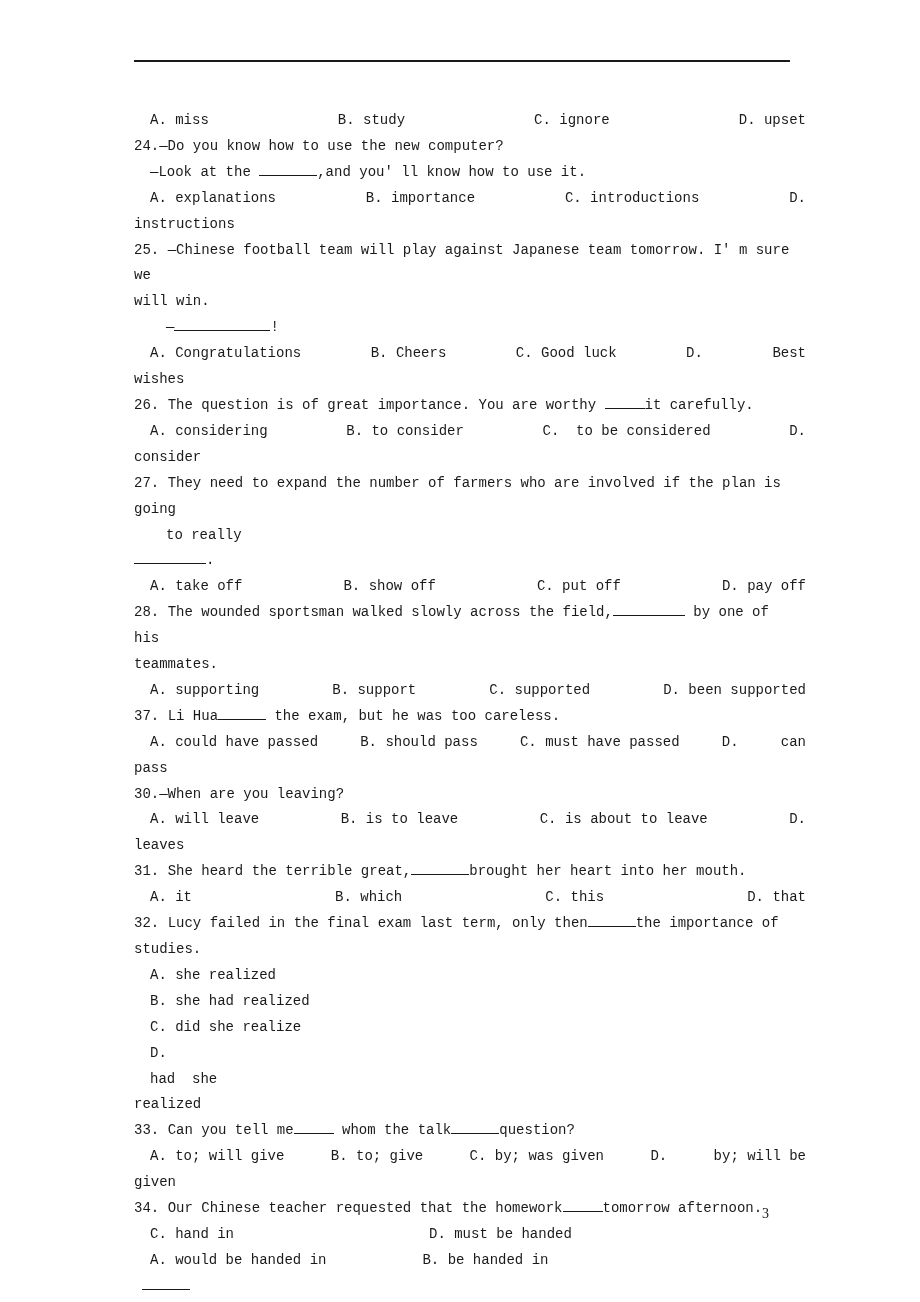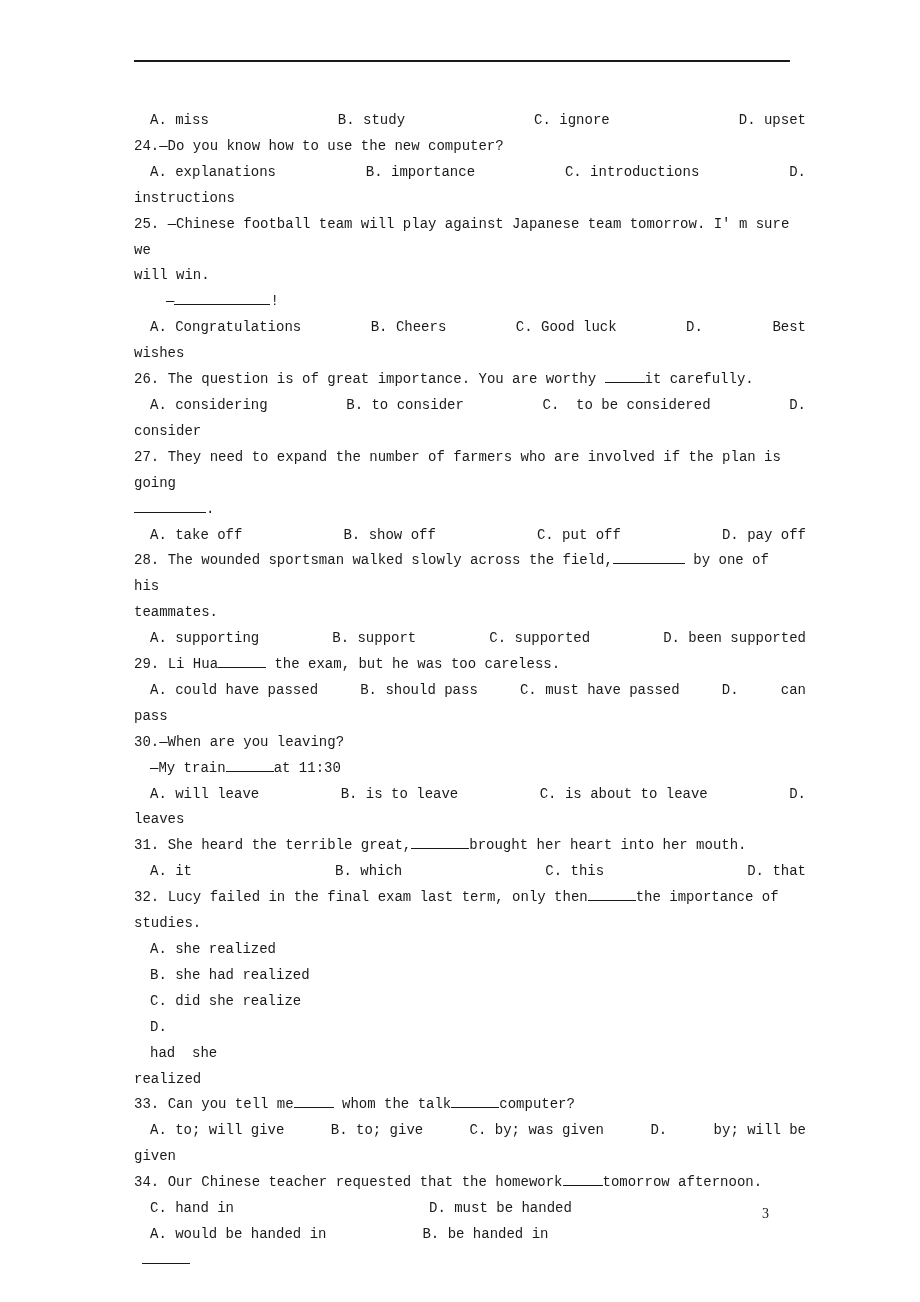--- a/index.html
+++ b/index.html
@@ -87,20 +87,21 @@
   <div class="content">
 
     <div class="ln just" style="padding-left:16px;">
       <span>A. miss</span>
       <span>B. study</span>
       <span>C. ignore</span>
       <span>D. upset</span>
     </div>
 
     <div class="ln"><span>24.</span><span>—Do you know how to use the new computer?</span></div>
+    <div class="ln" style="padding-left:16px;"><span>—Look at the </span><span class="blank b-lg"></span><span>,and you' ll know how to use it.</span></div>
     <div class="ln just" style="padding-left:16px;gap:14px;">
       <span>A. explanations</span>
       <span>B. importance</span>
       <span>C. introductions</span>
       <span>D.</span>
     </div>
     <div class="ln">instructions</div>
 
     <div class="ln"><span>25.</span> <span>—Chinese football team will play against Japanese team tomorrow. I' m sure we</span></div>
     <div class="ln">will win.</div>
@@ -117,49 +118,49 @@
     <div class="ln"><span>26.</span> <span>The question is of great importance. You are worthy </span><span class="blank b-sm"></span><span>it carefully.</span></div>
     <div class="ln just" style="padding-left:16px;">
       <span>A. considering</span>
       <span>B. to consider</span>
       <span>C.  to be considered</span>
       <span>D.</span>
     </div>
     <div class="ln">consider</div>
 
     <div class="ln"><span>27.</span> <span>They need to expand the number of farmers who are involved if the plan is going</span></div>
+    <div class="ln" style="padding-left:32px;">to really</div>
     <div class="ln"><span class="blank b-xl"></span><span>.</span></div>
     <div class="ln just" style="padding-left:16px; padding-right:118px;">
       <span>A. take off</span>
       <span>B. show off</span>
       <span>C. put off</span>
       <span>D. pay off</span>
     </div>
 
     <div class="ln"><span>28.</span> <span>The wounded sportsman walked slowly across the field,</span><span class="blank b-xl"></span><span> by one of his</span></div>
     <div class="ln">teammates.</div>
     <div class="ln just" style="padding-left:16px;">
       <span>A. supporting</span>
       <span>B. support</span>
       <span>C. supported</span>
       <span>D. been supported</span>
     </div>
 
-    <div class="ln"><span>29.</span> <span>Li Hua</span><span class="blank b-md"></span><span> the exam, but he was too careless.</span></div>
+    <div class="ln"><span>37.</span> <span>Li Hua</span><span class="blank b-md"></span><span> the exam, but he was too careless.</span></div>
     <div class="ln just" style="padding-left:16px;">
       <span>A. could have passed</span>
       <span>B. should pass</span>
       <span>C. must have passed</span>
       <span>D.</span>
       <span>can</span>
     </div>
     <div class="ln">pass</div>
 
     <div class="ln"><span>30.</span><span>—When are you leaving?</span></div>
-    <div class="ln" style="padding-left:16px;"><span>—My train</span><span class="blank b-md"></span><span>at 11:30</span></div>
     <div class="ln just" style="padding-left:16px;">
       <span>A. will leave</span>
       <span>B. is to leave</span>
       <span>C. is about to leave</span>
       <span>D.</span>
     </div>
     <div class="ln">leaves</div>
 
     <div class="ln"><span>31.</span> <span>She heard the terrible great,</span><span class="blank b-lg"></span><span>brought her heart into her mouth.</span></div>
     <div class="ln just" style="padding-left:16px; padding-right:106px;">
@@ -173,21 +174,21 @@
     <div class="ln">studies.</div>
     <div class="ln just" style="padding-left:16px;flex-direction:column;">
       <span>A. she realized</span>
       <span>B. she had realized</span>
       <span>C. did she realize</span>
       <span>D.</span>
       <span>had  she</span>
     </div>
     <div class="ln">realized</div>
 
-    <div class="ln"><span>33.</span> <span>Can you tell me</span><span class="blank b-sm"></span><span> whom the talk</span><span class="blank b-md"></span><span>computer?</span></div>
+    <div class="ln"><span>33.</span> <span>Can you tell me</span><span class="blank b-sm"></span><span> whom the talk</span><span class="blank b-md"></span><span>question?</span></div>
     <div class="ln just" style="padding-left:16px;">
       <span>A. to; will give</span>
       <span>B. to; give</span>
       <span>C. by; was given</span>
       <span>D.</span>
       <span>by; will be</span>
     </div>
     <div class="ln">given</div>
 
     <div class="ln"><span>34.</span> <span>Our Chinese teacher requested that the homework</span><span class="blank b-sm"></span><span>tomorrow afternoon.</span></div>

